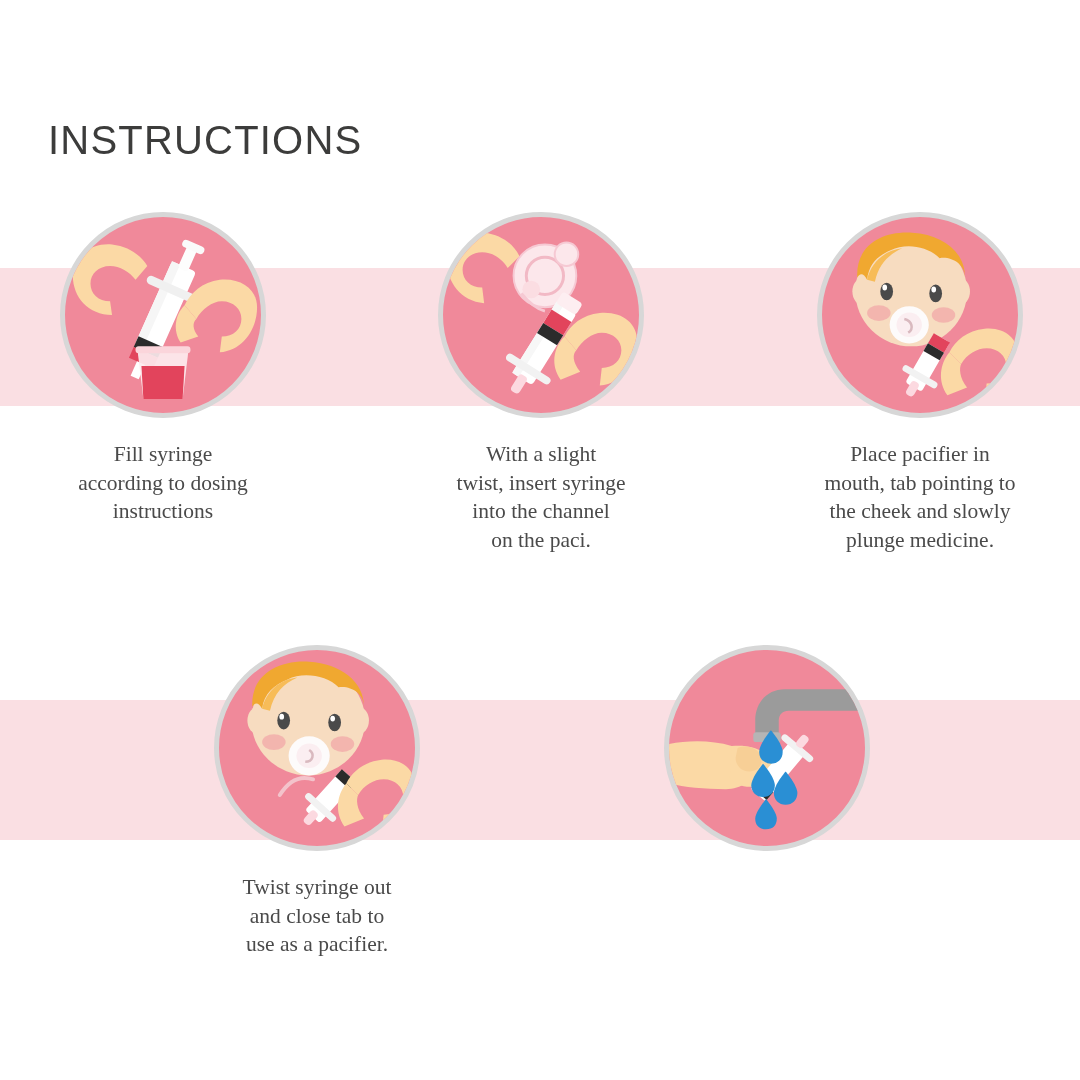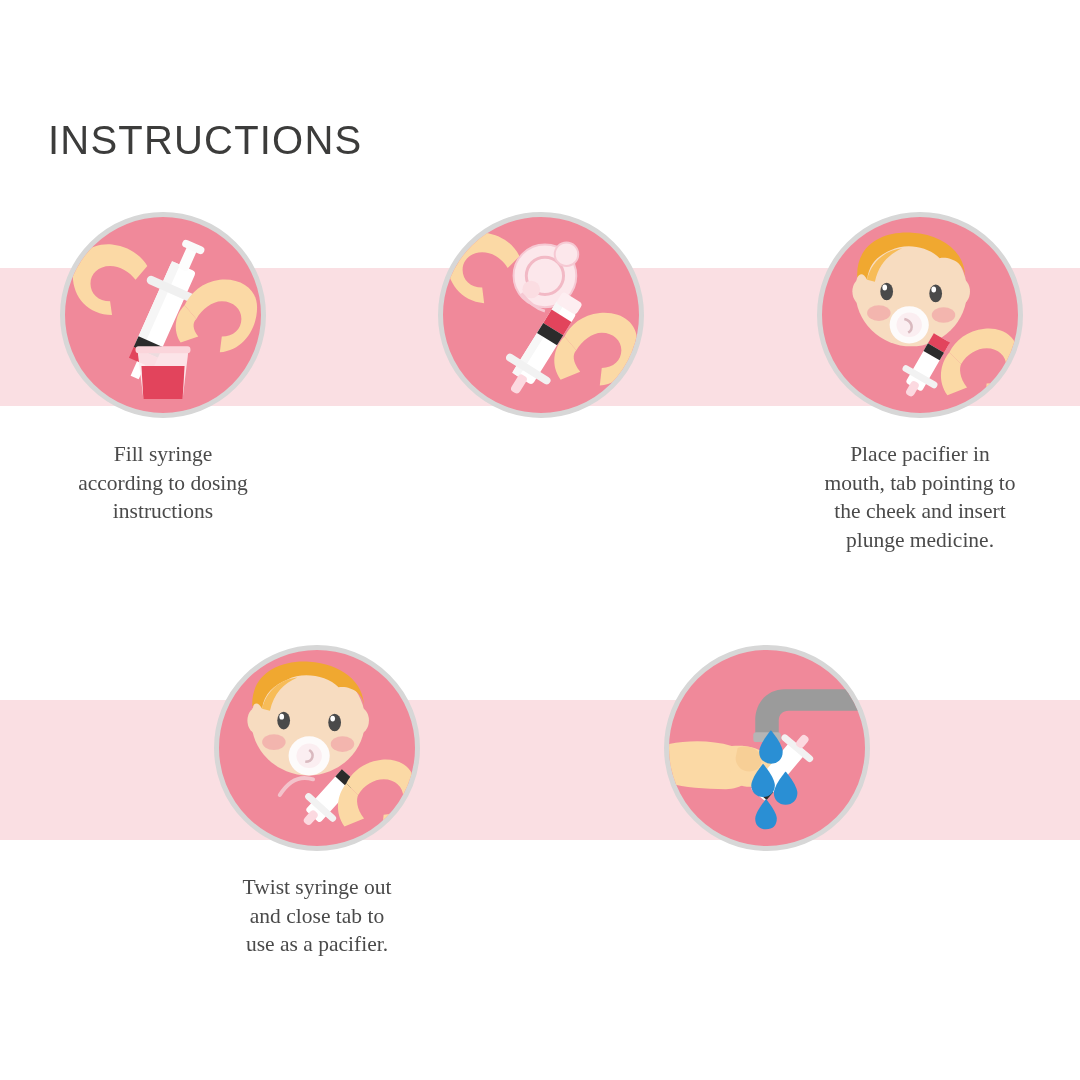--- a/index.html
+++ b/index.html
@@ -131,20 +131,24 @@
           <rect x="92" y="112" width="24" height="12" fill="#2b2b2b"></rect>
           <rect x="78" y="156" width="52" height="8" rx="4" fill="#f2f2f2"></rect>
           <rect x="99" y="168" width="10" height="20" rx="4" fill="#fcd9e0"></rect>
           <rect x="92" y="74" width="24" height="14" rx="4" fill="#fdeef1"></rect>
         </g>
 
         <path d="M198 126 C198 108 182 96 160 98 C142 100 130 110 124 122 L136 136 C142 126 152 118 162 118 C174 118 182 126 182 136 C182 146 174 154 162 154 L160 172 C184 170 198 148 198 126 Z" fill="#fbd9a5"></path>
         <path d="M124 122 C112 134 110 152 120 166 L140 158 C132 148 132 140 136 136 Z" fill="#fbd9a5"></path>
       </svg>
     </div>
+    <p class="step-caption">With a slight
+twist, insert syringe
+into the channel
+on the paci.</p>
   </div>
 
   <div class="step" id="step-3">
     <div class="step-figure">
       <svg viewBox="0 0 200 200">
 
         <ellipse cx="42" cy="76" rx="11" ry="14" fill="#f7dcc0"></ellipse>
         <ellipse cx="140" cy="76" rx="11" ry="14" fill="#f7dcc0"></ellipse>
 
         <ellipse cx="91" cy="76" rx="57" ry="56" fill="#f7dcc0"></ellipse>
@@ -171,21 +175,21 @@
           <rect x="86" y="160" width="40" height="7" rx="3.5" fill="#f2f2f2"></rect>
           <rect x="101" y="170" width="9" height="16" rx="4" fill="#fcd9e0"></rect>
         </g>
 
         <path d="M200 140 C200 124 186 112 166 114 C148 116 136 126 130 138 L142 150 C148 140 158 134 168 134 C180 134 188 142 188 152 C188 162 180 170 168 170 L166 188 C190 186 200 162 200 140 Z" fill="#fbd9a5"></path>
         <path d="M130 138 C120 150 118 168 128 182 L148 174 C140 164 140 154 142 150 Z" fill="#fbd9a5"></path>
       </svg>
     </div>
     <p class="step-caption">Place pacifier in
 mouth, tab pointing to
-the cheek and insert
+the cheek and slowly
 plunge medicine.</p>
   </div>
 
   <div class="step" id="step-4">
     <div class="step-figure">
       <svg viewBox="0 0 200 200">
 
         <ellipse cx="40" cy="72" rx="11" ry="14" fill="#f7dcc0"></ellipse>
         <ellipse cx="142" cy="72" rx="11" ry="14" fill="#f7dcc0"></ellipse>
 

